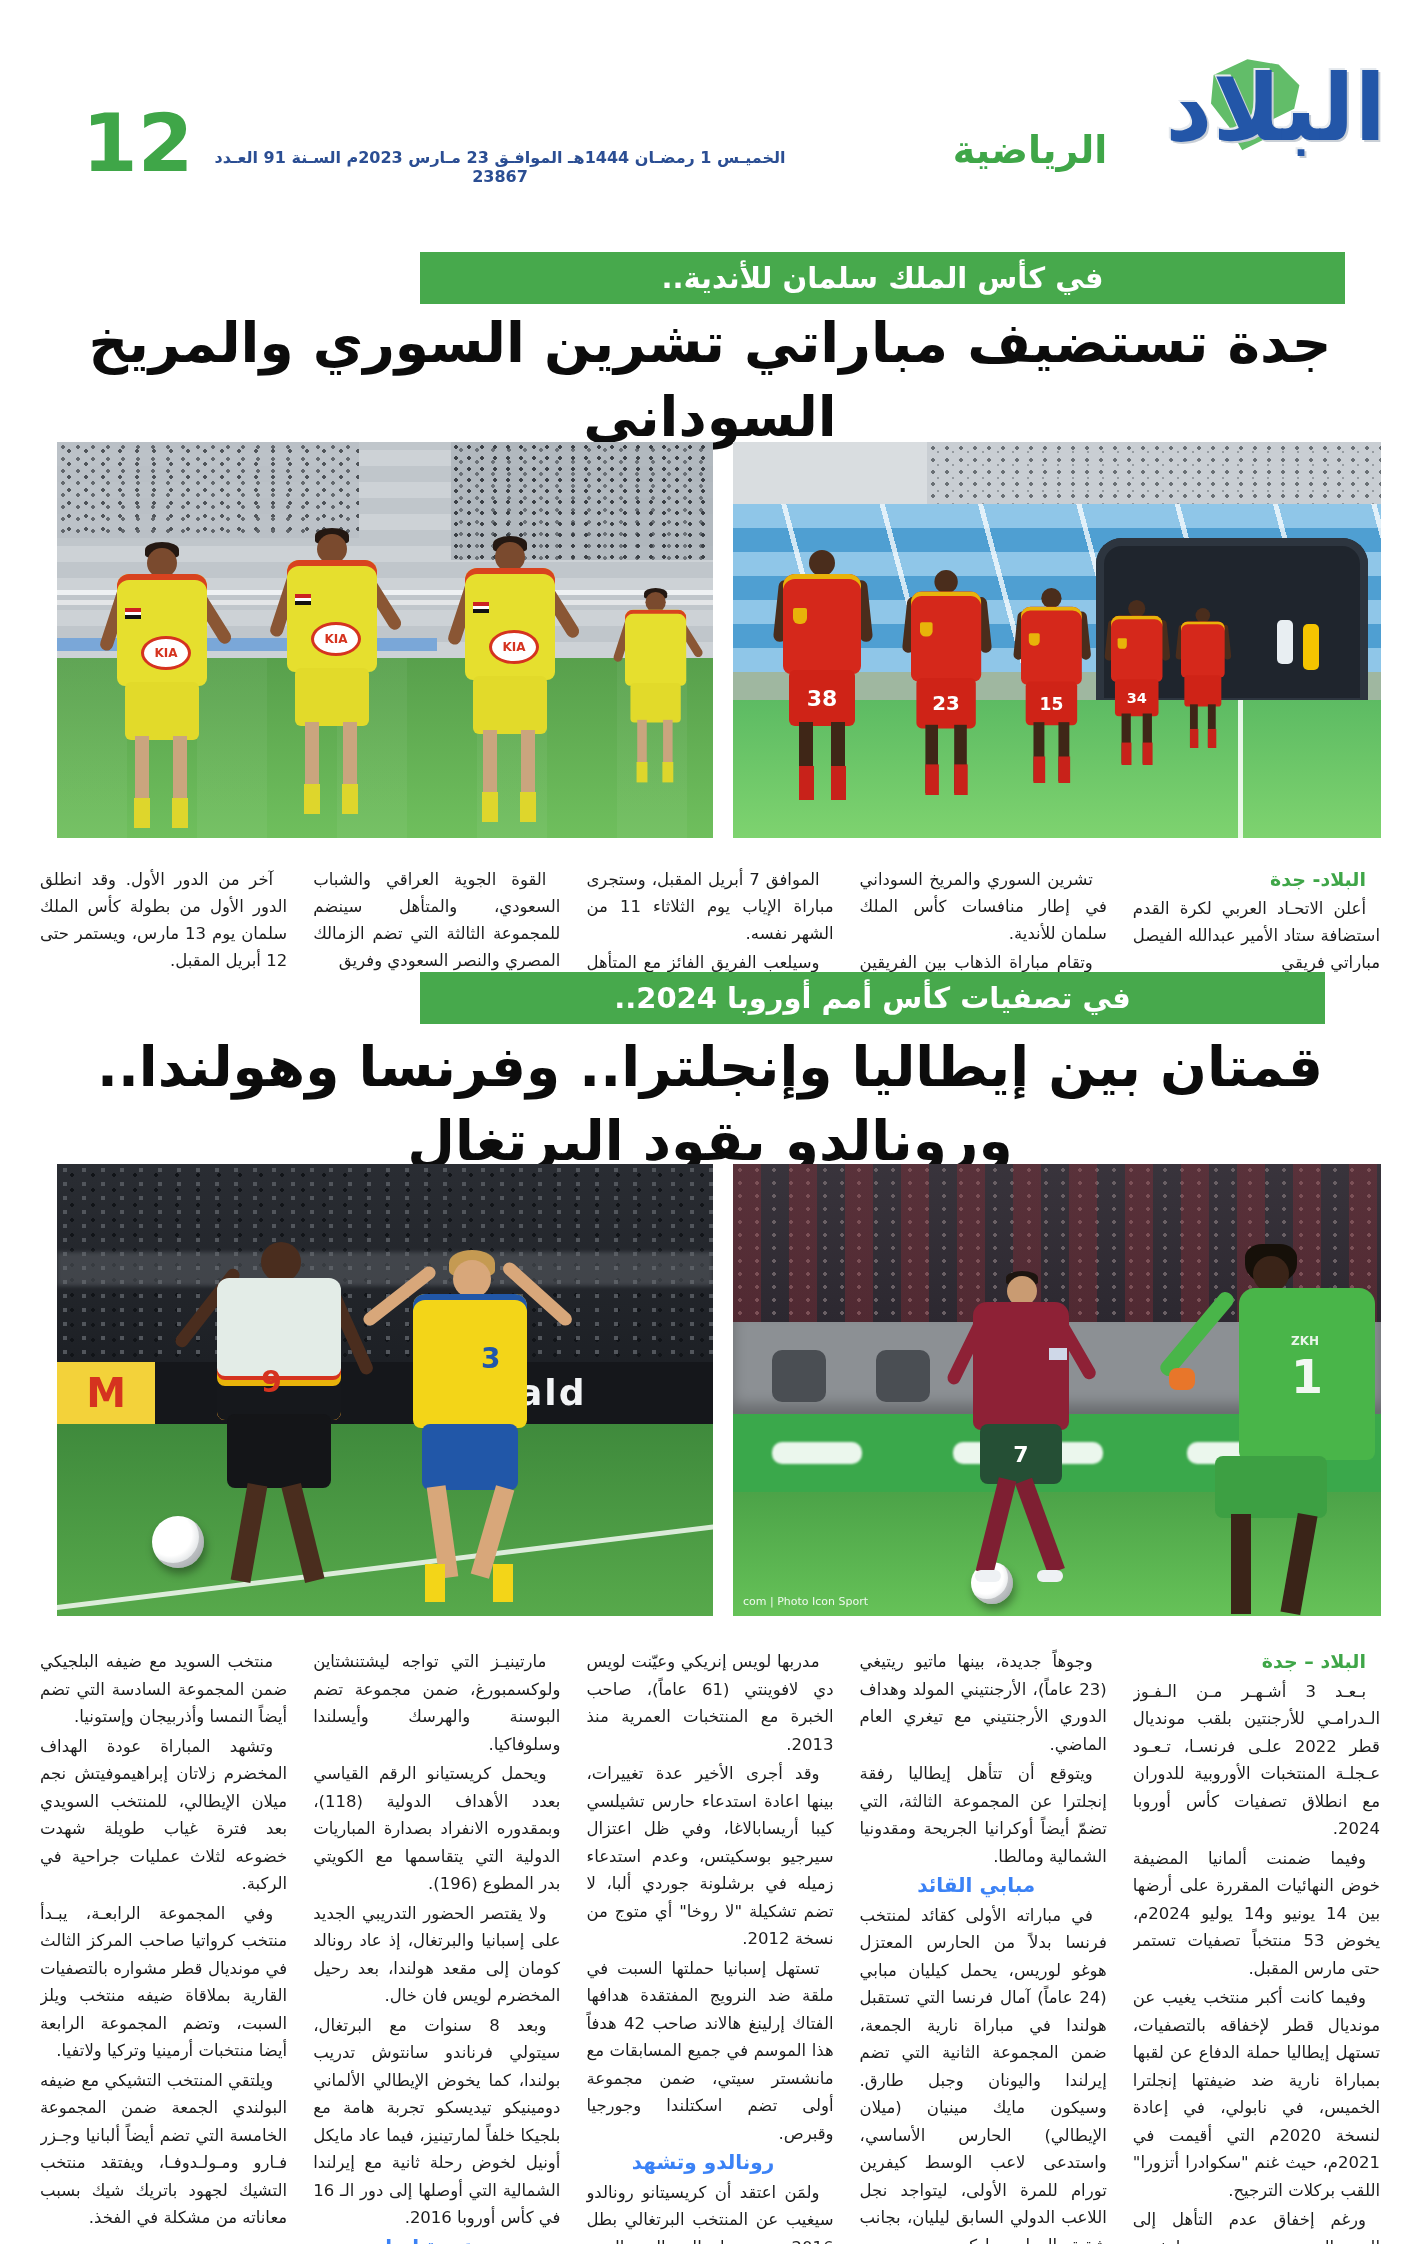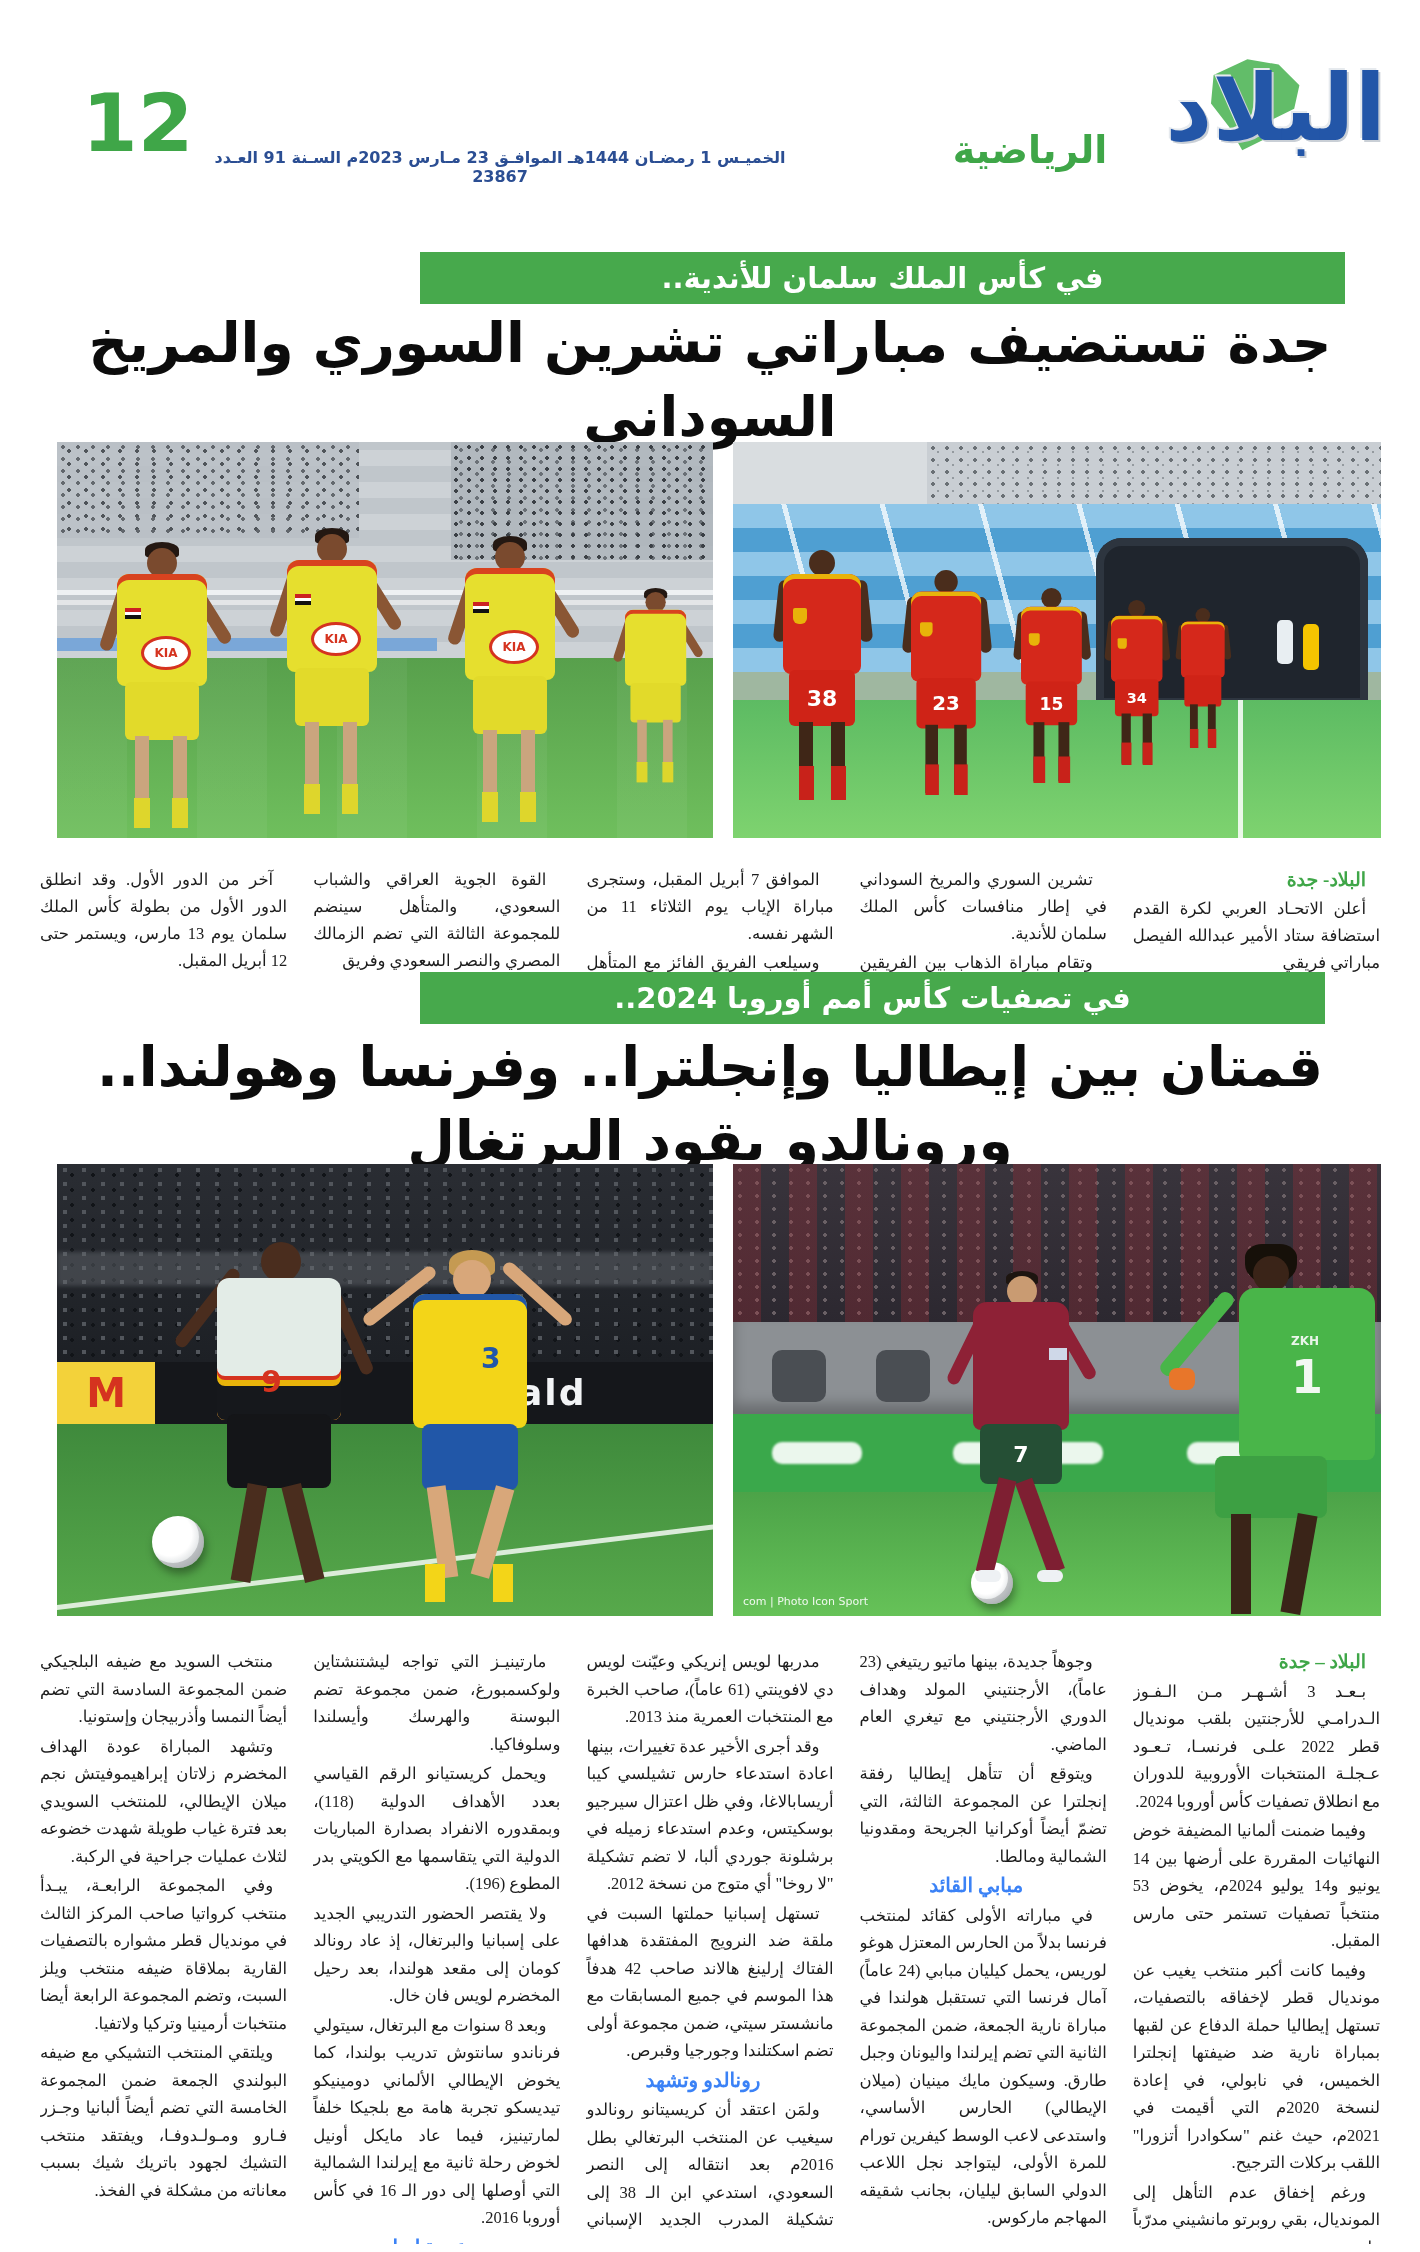--- a/index.html
+++ b/index.html
@@ -1,21 +1,21 @@
 <!DOCTYPE html>
 <html lang="ar" dir="rtl"><head>
 <meta charset="utf-8">
 <style>
   html,body{margin:0;padding:0;}
   body{width:1420px;height:2252px;position:relative;background:#ffffff;
        font-family:"DejaVu Sans",sans-serif;overflow:hidden;}
   .abs{position:absolute;}
 
   
-  #page-number{left:82px;top:84px;font-size:80px;font-weight:bold;color:#3fa648;line-height:1;direction:ltr;}
+  #page-number{left:82px;top:104px;font-size:80px;font-weight:bold;color:#3fa648;line-height:1;direction:ltr;}
   #date-line{left:195px;top:148px;width:610px;font-size:16px;font-weight:bold;color:#2b4e93;
              text-align:center;direction:rtl;letter-spacing:.5px;}
   #section-label{left:950px;top:128px;width:160px;font-size:38px;font-weight:bold;color:#3fa648;text-align:center;}
   #logo{left:1118px;top:50px;width:268px;height:160px;}
   #logo svg{position:absolute;right:58px;top:0;width:130px;height:120px;}
   #logo-text{position:absolute;right:0;top:8px;font-size:92px;font-weight:bold;color:#2356a8;line-height:1.1;
              text-shadow:2px 2px 0 #c9cfd6,-2px -2px 0 #e6eaee;}
 
   
   .kicker{height:52px;background:#47a94c;color:#ffffff;font-size:29px;font-weight:bold;
@@ -23,21 +23,21 @@
   #kicker1{left:420px;top:252px;width:925px;}
   #kicker2{left:420px;top:972px;width:905px;}
   .headline{left:40px;width:1340px;text-align:center;font-size:55px;font-weight:900;color:#0c0c0c;
             direction:rtl;line-height:1.35;}
   #headline1{top:306px;}
   #headline2{top:1030px;}
 
   
   .cols{left:40px;width:1340px;display:flex;gap:26px;direction:rtl;}
   .col{flex:1;overflow:hidden;font-size:16.5px;line-height:27px;color:#1c1c1c;text-align:justify;}
-  .col p{margin:0 0 2px;text-indent:14px;font-family:Liberation Serif, serif;}
+  .col p{margin:0 0 2px;text-indent:14px;}
   #text1{top:866px;height:106px;}
   #text2{top:1648px;height:596px;}
   #text2 .col{line-height:27.5px;}
   .dateline{color:#3fa648;font-weight:bold;font-size:19px;margin:0 0 4px;text-indent:0;}
   .subhead{font-weight:bold;font-size:20px;color:#3b82f6;text-align:center;margin:12px 0 8px;text-indent:0;}
 
   
   .photo{overflow:hidden;background:#9fb7a0;}
   #photoA{left:57px;top:442px;width:656px;height:396px;}
   #photoB{left:733px;top:442px;width:648px;height:396px;}

